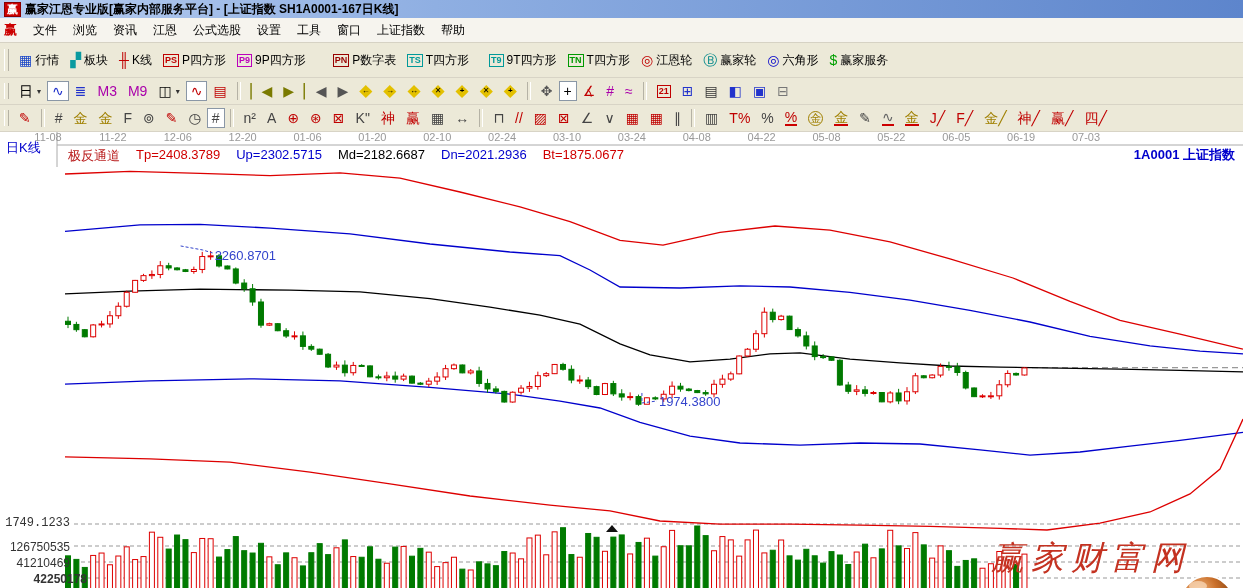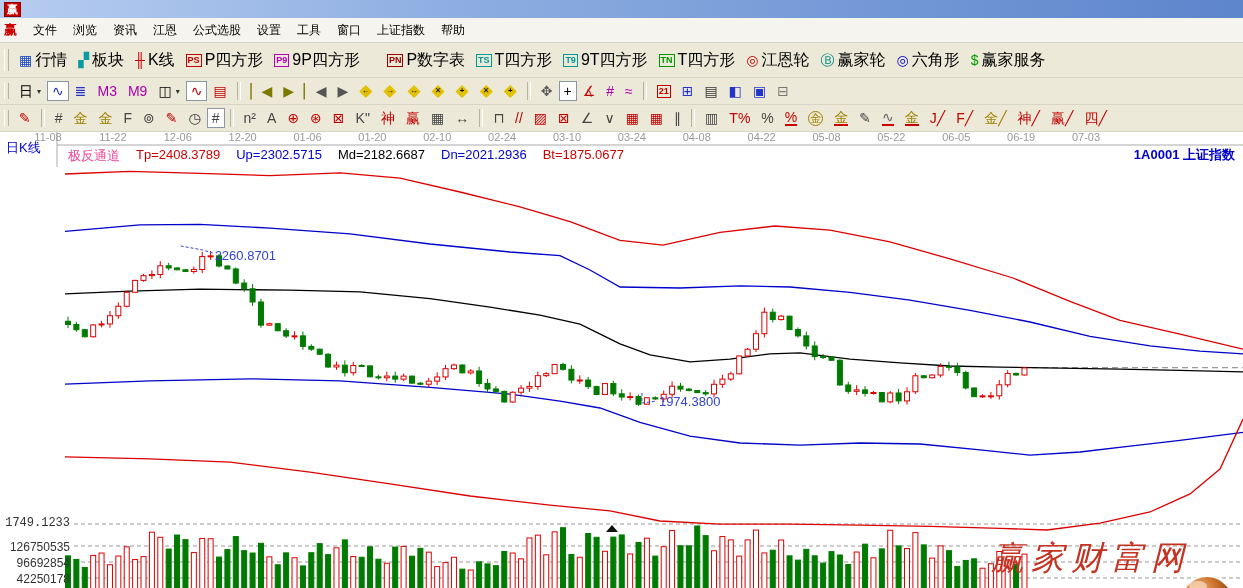--- a/index.html
+++ b/index.html
@@ -15,47 +15,48 @@
   .menu-item{padding:2px 8px;cursor:default;}
   .toolbar{display:flex;align-items:center;background:#ece9d8;padding:0 2px;}
   .tb-feature{height:34px;border-bottom:1px solid #d8d4c6;gap:1px;}
   .tb-row{height:26px;border-bottom:1px solid #d8d4c6;gap:1px;}
   .grip{width:3px;height:65%;border-left:1px solid #fff;border-right:1px solid #b5b2a5;margin:0 4px 0 2px;}
   .tb-sep{width:2px;height:70%;border-left:1px solid #b5b2a5;border-right:1px solid #fff;margin:0 4px;}
   .tb-btn{display:inline-flex;align-items:center;gap:3px;padding:1px 4px;border:1px solid transparent;
     cursor:default;position:relative;white-space:nowrap;}
   .tb-btn.sel{border:1px solid #8a97a6;background:#fff;}
   .tb-btn .g{font-size:14px;line-height:16px;}
-  .tb-btn .lbl{font-size:16px;color:#000;}
+  .tb-btn .lbl{font-size:12px;color:#000;}
   .tb-btn .dd{font-size:8px;color:#333;margin-left:1px;}
   .tb-btn.boxed .g{font-size:9px;font-weight:bold;border:1px solid currentColor;padding:0 1px;line-height:11px;}
   .tb-btn.redu .g{border-bottom:2px solid #c00;line-height:13px;}
   .tb-btn.ring .g{border:1px solid #a08000;border-radius:50%;padding:0 1px;line-height:13px;font-size:11px;}
   .tb-btn.dia .g{color:#e3c000;font-size:17px;}
   .tb-btn .ov{position:absolute;left:50%;top:50%;transform:translate(-50%,-52%);
     font-size:8px;color:#000;font-weight:bold;pointer-events:none;}
   .chart-area{position:relative;width:1243px;height:460px;background:#fff;}
   #chart-svg{position:absolute;left:0;top:0;}
   .ov-abs{position:absolute;white-space:nowrap;}
   .period-label{left:6px;top:7px;color:#0000cc;font-size:13px;}
   .chan-row{left:68px;top:15px;display:flex;gap:16px;font-size:13px;}
-  .chan-name{color:#ec4899;}
+  .chan-name{color:#b91c1c;}
   .chan-tp,.chan-bt{color:#d00000;}
   .chan-up,.chan-dn{color:#0000cc;}
   .chan-md{color:#000;}
   .sym-label{right:8px;top:14px;color:#0000cc;font-size:13px;font-weight:bold;}
   .axis-lbl{width:66px;text-align:right;color:#333;font-size:12px;}
   .wm{right:52px;top:404px;color:#c43221;font-size:33px;font-style:italic;
     font-family:"DejaVu Serif","Liberation Serif",serif;letter-spacing:7px;}
 </style>
 </head>
 <body>
 
 <div class="titlebar">
   <span class="app-logo">赢</span>
+  <span>赢家江恩专业版[赢家内部服务平台] - [上证指数  SH1A0001-167日K线]</span>
 </div>
 
 <div class="menubar">
   <span class="menu-logo">赢</span>
   <span id="menu-items" style="display:flex;">
       <span class="menu-item">文件</span>
       <span class="menu-item">浏览</span>
       <span class="menu-item">资讯</span>
       <span class="menu-item">江恩</span>
       <span class="menu-item">公式选股</span>
@@ -91,21 +92,21 @@
     </span>
     <span class="tb-btn boxed">
       <span class="g" style="color: rgb(153, 0, 0); margin-left: 16px;">PN</span>
       <span class="lbl">P数字表</span>
     </span>
     <span class="tb-btn boxed">
       <span class="g" style="color: rgb(0, 153, 153);">TS</span>
       <span class="lbl">T四方形</span>
     </span>
     <span class="tb-btn boxed">
-      <span class="g" style="color: rgb(0, 153, 153);">T9</span>
+      <span class="g" style="color: rgb(0, 153, 153); margin-left: 9px;">T9</span>
       <span class="lbl">9T四方形</span>
     </span>
     <span class="tb-btn boxed">
       <span class="g" style="color: rgb(0, 153, 0);">TN</span>
       <span class="lbl">T四方形</span>
     </span>
     <span class="tb-btn">
       <span class="g" style="color: rgb(192, 0, 0);">◎</span>
       <span class="lbl">江恩轮</span>
     </span>
@@ -762,16 +763,16 @@
     <span class="chan-name">极反通道</span>
     <span class="chan-tp">Tp=2408.3789</span>
     <span class="chan-up">Up=2302.5715</span>
     <span class="chan-md">Md=2182.6687</span>
     <span class="chan-dn">Dn=2021.2936</span>
     <span class="chan-bt">Bt=1875.0677</span>
   </div>
   <div class="ov-abs sym-label">1A0001  上证指数</div>
   <div class="ov-abs axis-lbl" style="left:4px;top:384px;font-family:Liberation Mono, monospace;">1749.1233</div>
   <div class="ov-abs axis-lbl" style="left:4px;top:408px;">126750535</div>
-  <div class="ov-abs axis-lbl" style="left:4px;top:424px;">96692854</div>
-  <div class="ov-abs axis-lbl" style="left:4px;top:440px;">42250178</div>
+  <div class="ov-abs axis-lbl" style="left:4px;top:424px;">41210469</div>
+  <div class="ov-abs axis-lbl" style="left:21px;top:440px;font-weight:bold;">42250178</div>
   <div class="ov-abs wm">赢家财富网</div>
 </div>
 
 </body></html>

